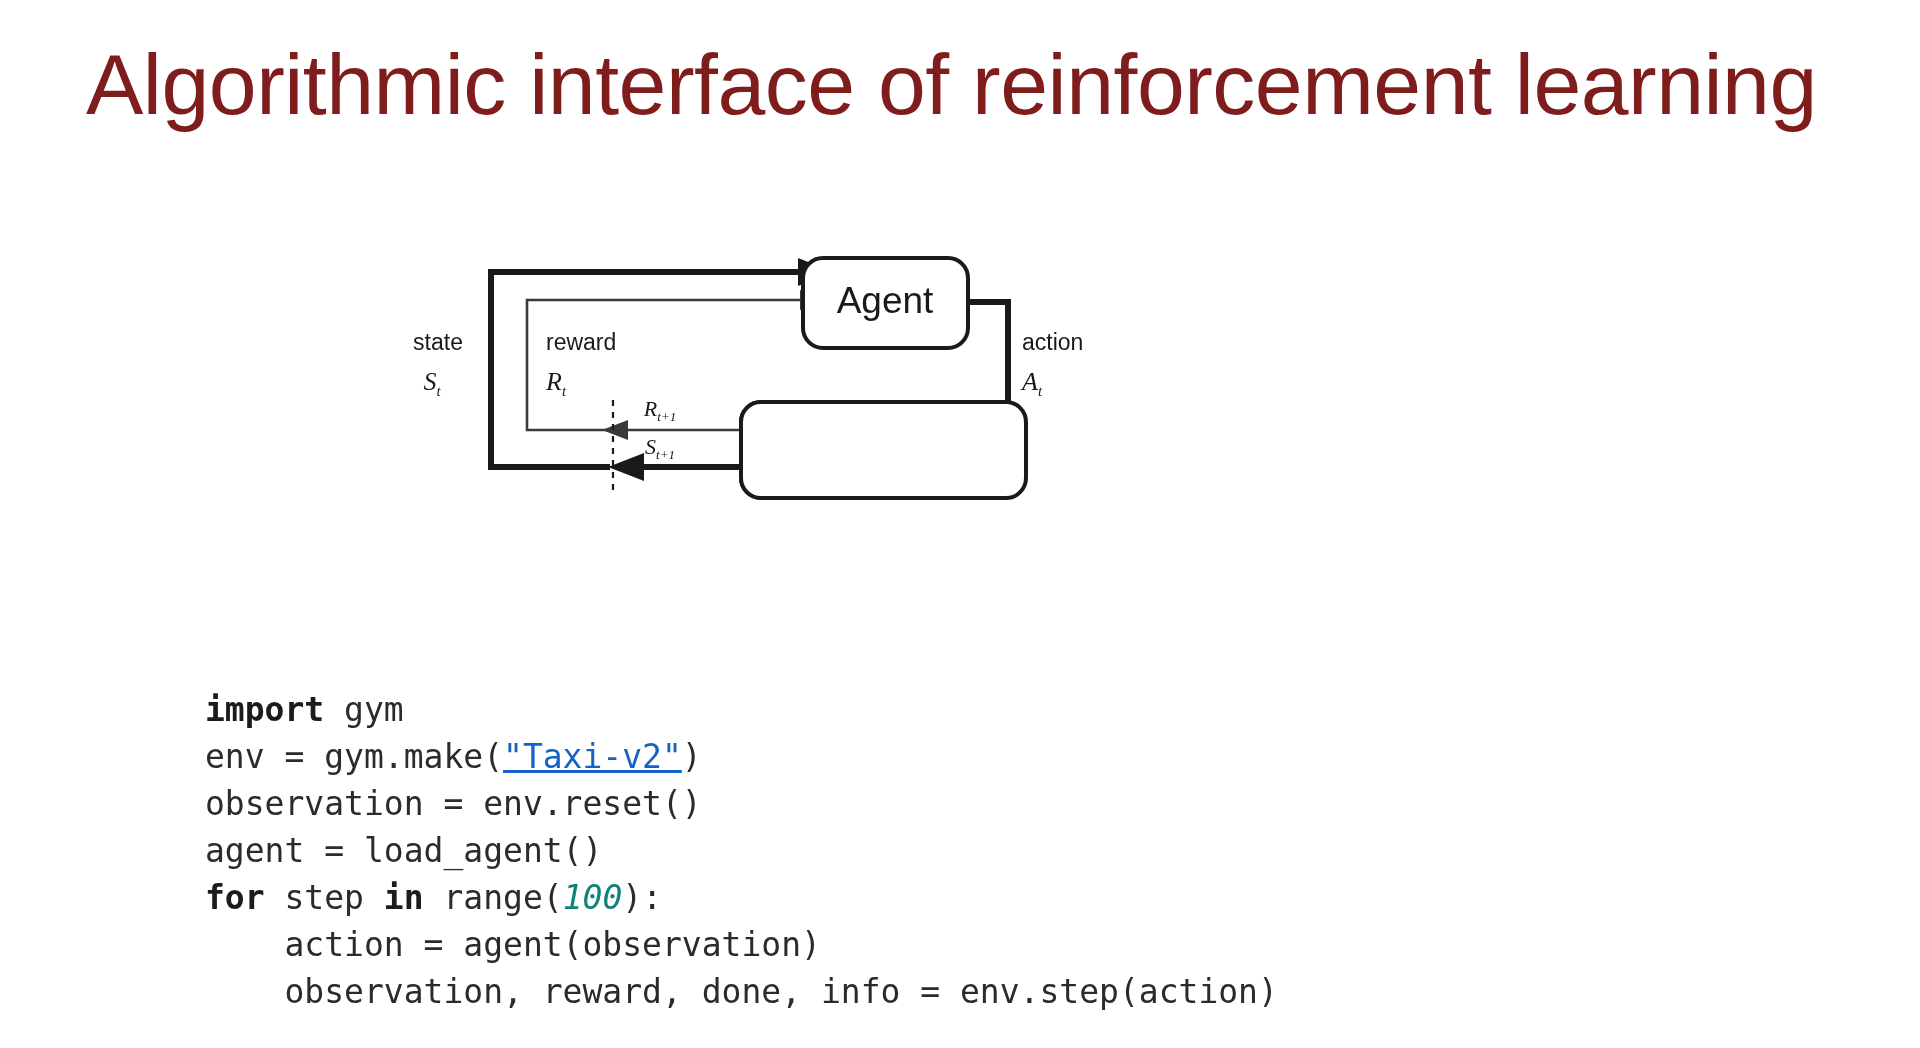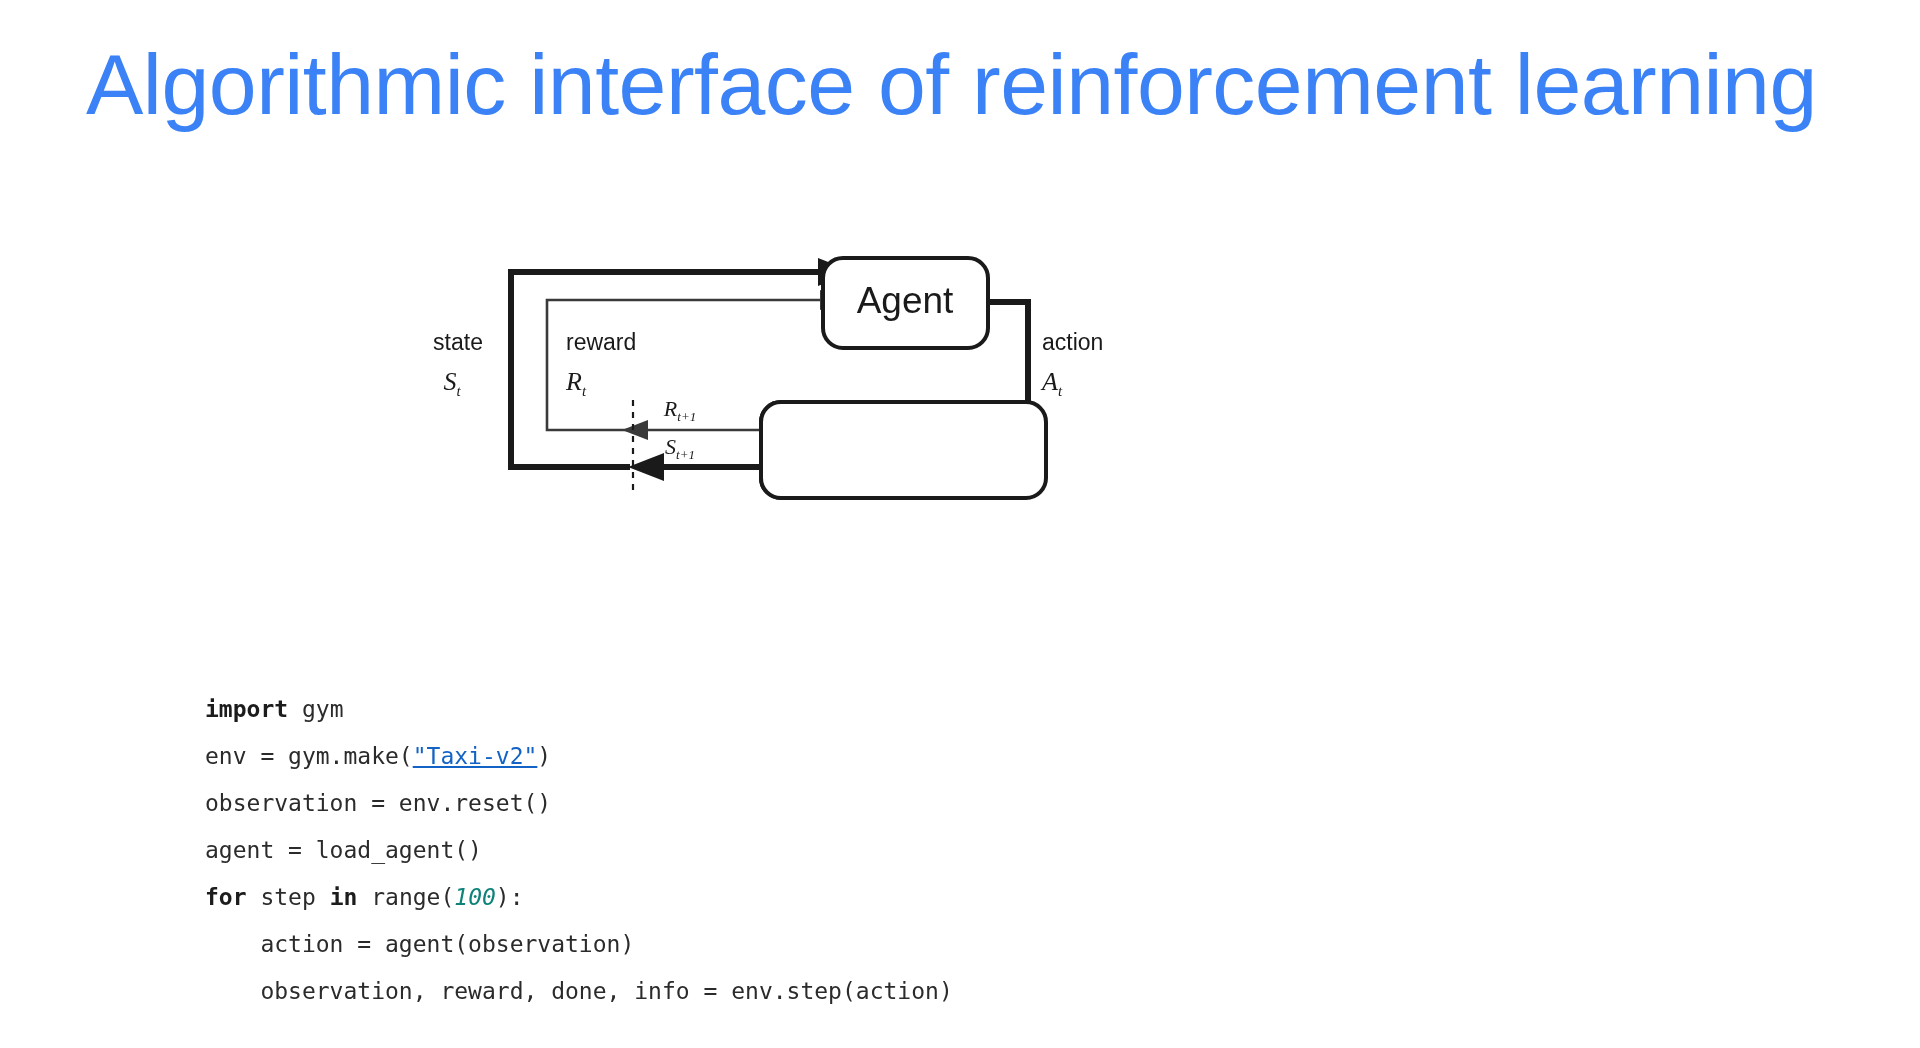--- a/index.html
+++ b/index.html
@@ -20,28 +20,28 @@
   #slide-title {
     position: absolute;
     left: 86px;
     top: 38px;
     width: 1780px;
     font-family: "Liberation Sans", sans-serif;
     font-size: 86px;
     font-weight: 400;
     line-height: 1.08;
     letter-spacing: -0.5px;
-    color: #3b82f6;
+    color: #7f1d1d;
     white-space: nowrap;
   }
 
   
   #rl-diagram {
     position: absolute;
-    left: 380px;
+    left: 360px;
     top: 250px;
     width: 800px;
     height: 310px;
   }
   #rl-diagram svg {
     display: block;
     width: 800px;
     height: 310px;
     overflow: visible;
   }
@@ -104,21 +104,21 @@
   .arrow-thin {
     fill: #3a3a3a;
   }
 
   
   #code-block {
     position: absolute;
     left: 205px;
     top: 686px;
     font-family: "DejaVu Sans Mono", "Liberation Mono", monospace;
-    font-size: 23px;
+    font-size: 33px;
     line-height: 47px;
     color: #2b2b2b;
     white-space: pre;
   }
   #code-block .line {
     white-space: pre;
   }
   .tok-kw {
     font-weight: bold;
     color: #1c1c1c;

